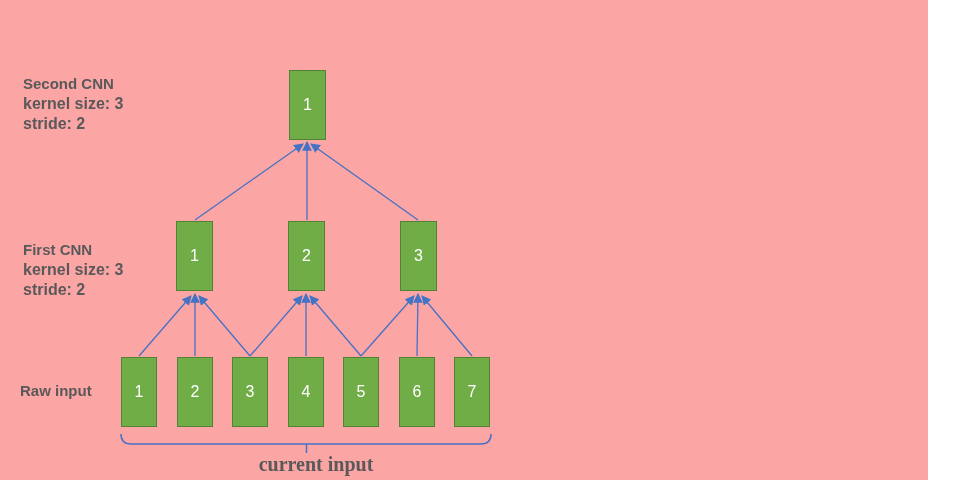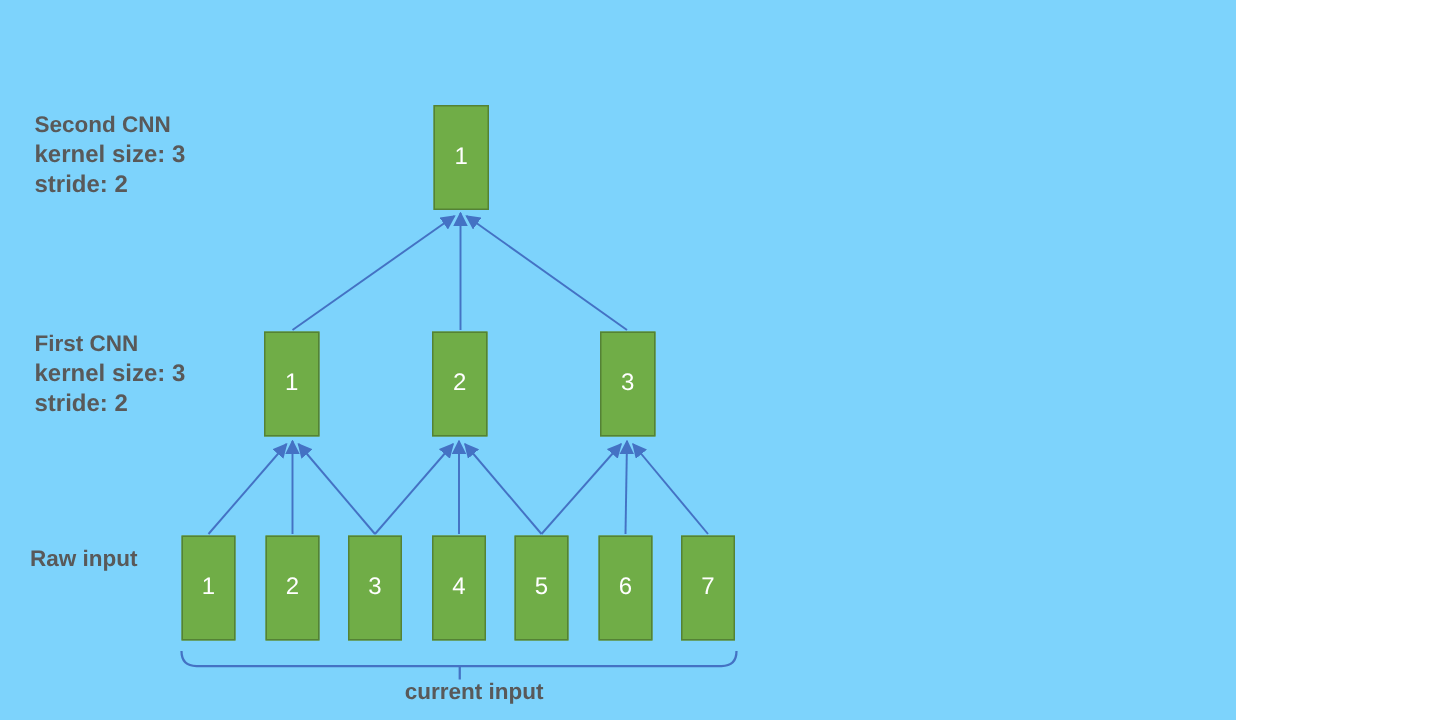--- a/index.html
+++ b/index.html
@@ -1,20 +1,20 @@
 <!DOCTYPE html>
 <html><head>
 <meta charset="utf-8">
 <style>
   html, body { margin: 0; padding: 0; background: #ffffff; }
   #stage {
     position: relative;
-    width: 824px;
+    width: 928px;
     height: 480px;
-    background: #7dd3fc;
+    background: #fca5a5;
     font-family: "Liberation Sans", sans-serif;
     overflow: hidden;
   }
   #connectors {
     position: absolute;
     left: 0; top: 0;
     width: 954px; height: 480px;
     pointer-events: none;
   }
   .node {
@@ -34,31 +34,32 @@
   .node.w0 { width: 36px; height: 70px; top: 357px; }
   .label-group {
     position: absolute;
     left: 23px;
     color: #595959;
     line-height: 20px;
   }
   .lg-title { font-size: 15px; font-weight: 700; }
   .lg-sub   { font-size: 16px; font-weight: 700; }
   #second-cnn-labels { top: 74px; }
-  #first-cnn-labels  { top: 220px; }
-  #raw-input-label   { left: 20px; top: 363px; }
+  #first-cnn-labels  { top: 240px; }
+  #raw-input-label   { left: 20px; top: 381px; }
   #current-input-caption {
     position: absolute;
     left: 316px;
     top: 453px;
     transform: translateX(-50%);
     color: #595959;
-    font-size: 15px;
+    font-size: 20px;
     font-weight: 700;
     white-space: nowrap;
+    font-family: Liberation Serif, serif;
   }
 </style>
 </head>
 <body>
 
 <div id="stage">
 
   <svg id="connectors" viewBox="0 0 954 480">
     <defs>
       <marker id="arrow" viewBox="0 0 10 10" refX="9" refY="5" markerWidth="7.5" markerHeight="7.5" orient="auto-start-reverse">

